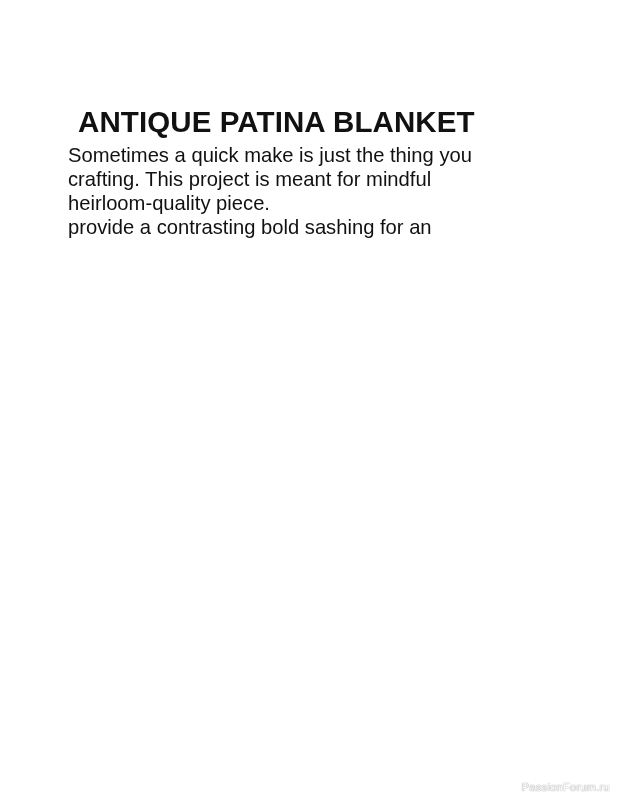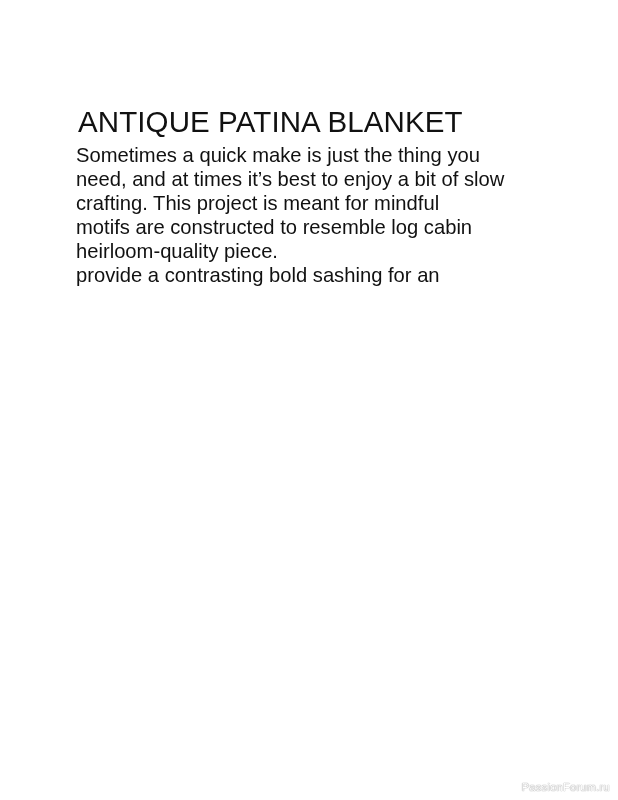--- a/index.html
+++ b/index.html
@@ -1,26 +1,24 @@
 <!DOCTYPE html>
 <html><head>
 <meta charset="utf-8">
 <style>
   html, body { margin: 0; padding: 0; }
   body { width: 618px; height: 800px; background: #ffffff; position: relative; overflow: hidden; font-family: "Liberation Sans", sans-serif; color: #111; }
-  .title { position: absolute; left: 78px; top: 104px; font-size: 29.5px; line-height: 36px; margin: 0; font-weight: normal; white-space: nowrap; letter-spacing: 0.1px; }
-  .body-text { position: absolute; left: 76px; top: 143px; width: 460px; margin: 0; }
+  .title { position: absolute; left: 78px; top: 104px; font-size: 29.5px; line-height: 36px; margin: 0; font-weight: bold; white-space: nowrap; letter-spacing: 0.1px; }
+  .body-text { position: absolute; left: 68px; top: 143px; width: 460px; margin: 0; }
   .body-text .line { display: block; font-size: 20.2px; line-height: 24px; white-space: nowrap; }
   .watermark { position: absolute; right: 8px; bottom: 7px; font-size: 11px; color: #fff; text-shadow: 0 0 1px #999, 0 0 1px #999; letter-spacing: 0.3px; padding-left: 14px; }
 </style>
 </head>
 <body>
 
 <h1 class="title">ANTIQUE PATINA BLANKET</h1>
 <p class="body-text">
   <span class="line">Sometimes a quick make is just the thing you</span>
-  <span class="line">need, and at times it’s best to enjoy a bit of slow</span>
   <span class="line">crafting. This project is meant for mindful</span>
-  <span class="line">motifs are constructed to resemble log cabin</span>
   <span class="line">heirloom-quality piece.</span>
   <span class="line">provide a contrasting bold sashing for an</span>
 </p>
 <div class="watermark">PassionForum.ru</div>
 
 </body></html>

